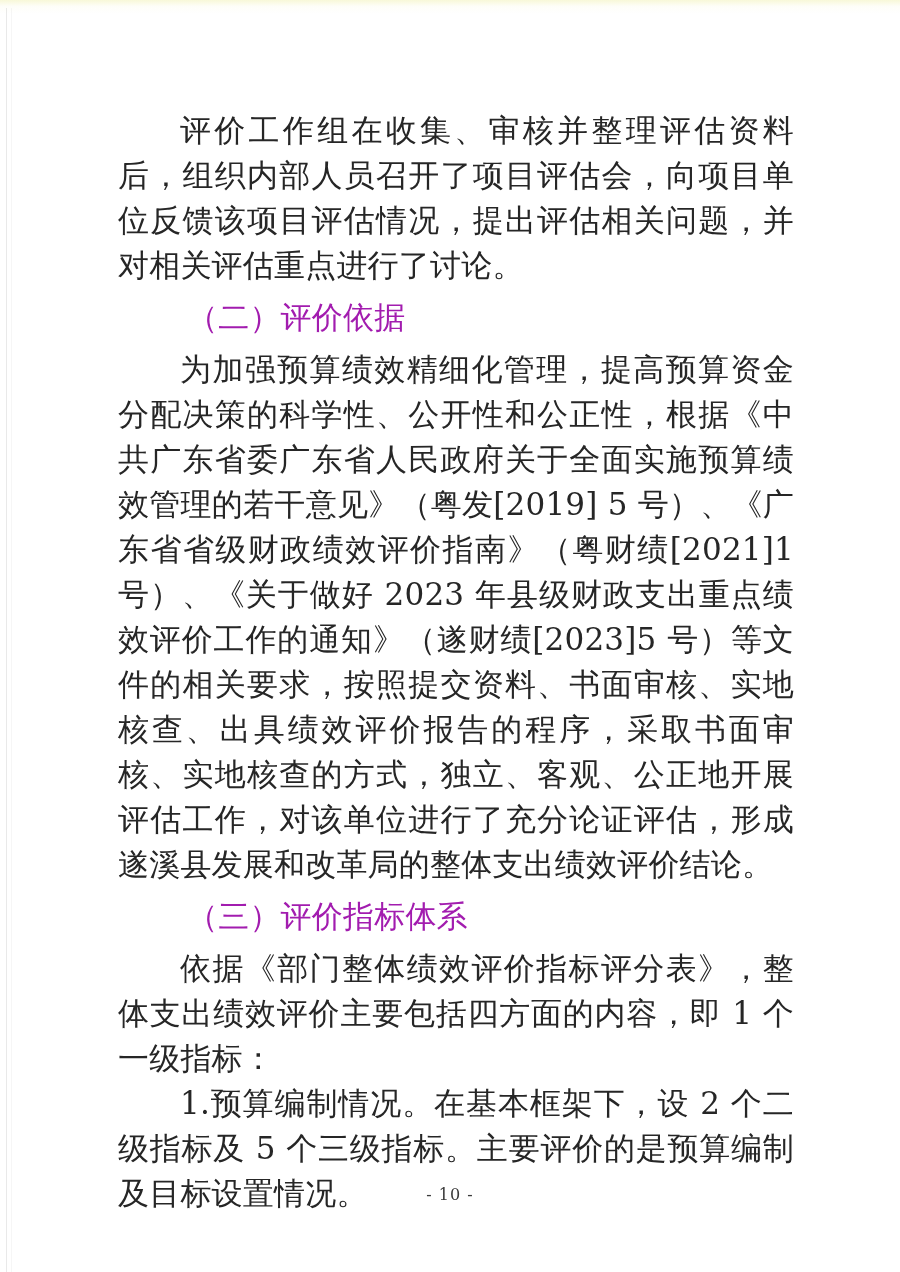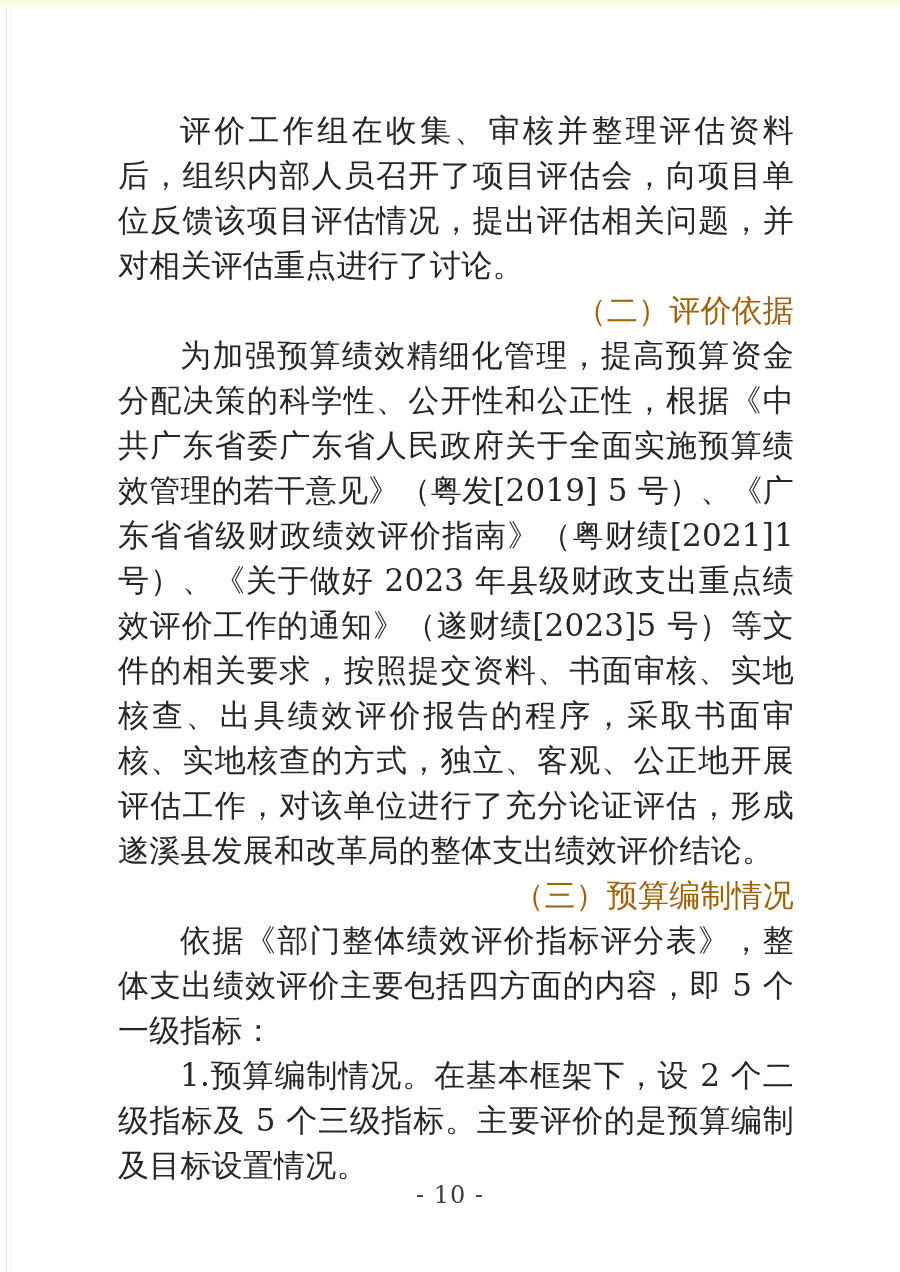--- a/index.html
+++ b/index.html
@@ -66,37 +66,37 @@
     color: #262626;
     text-align: justify;
     text-justify: inter-character;
     text-indent: 62px;
     letter-spacing: 0.2px;
     font-weight: 400;
   }
 
   
   .heading {
-    margin: 0;
+    margin: 7px;
     font-size: 31px;
     line-height: 45px;
-    color: #a16207;
-    text-align: right;
+    color: #a21caf;
+    text-align: left;
     text-indent: 62px;
     letter-spacing: 0.2px;
     font-weight: 400;
   }
 
   .footer {
     position: absolute;
     top: 1180px;
     left: 0;
     width: 900px;
     text-align: center;
-    font-size: 24px;
+    font-size: 16px;
     line-height: 30px;
     color: #3a3a3a;
     font-family: "DejaVu Serif", "Liberation Serif", serif;
     letter-spacing: 1px;
   }
 </style>
 </head>
 <body>
 
 <div class="page">
@@ -107,23 +107,23 @@
 
   <div class="body-text">
 
     <p class="para">评价工作组在收集、审核并整理评估资料后，组织内部人员召开了项目评估会，向项目单位反馈该项目评估情况，提出评估相关问题，并对相关评估重点进行了讨论。</p>
 
 
     <p class="heading">（二）评价依据</p>
 
     <p class="para">为加强预算绩效精细化管理，提高预算资金分配决策的科学性、公开性和公正性，根据《中共广东省委广东省人民政府关于全面实施预算绩效管理的若干意见》（粤发[2019] 5 号）、《广东省省级财政绩效评价指南》（粤财绩[2021]1 号）、《关于做好 2023 年县级财政支出重点绩效评价工作的通知》（遂财绩[2023]5 号）等文件的相关要求，按照提交资料、书面审核、实地核查、出具绩效评价报告的程序，采取书面审核、实地核查的方式，独立、客观、公正地开展评估工作，对该单位进行了充分论证评估，形成遂溪县发展和改革局的整体支出绩效评价结论。</p>
 
-    <p class="heading">（三）预算编制情况</p>
+    <p class="heading">（三）评价指标体系</p>
 
-    <p class="para">依据《部门整体绩效评价指标评分表》，整体支出绩效评价主要包括四方面的内容，即 5 个一级指标：</p>
+    <p class="para">依据《部门整体绩效评价指标评分表》，整体支出绩效评价主要包括四方面的内容，即 1 个一级指标：</p>
 
     <p class="para">1.预算编制情况。在基本框架下，设 2 个二级指标及 5 个三级指标。主要评价的是预算编制及目标设置情况。</p>
 
   </div>
 
   <div class="footer">- 10 -</div>
 
 </div>
 
 </body></html>

